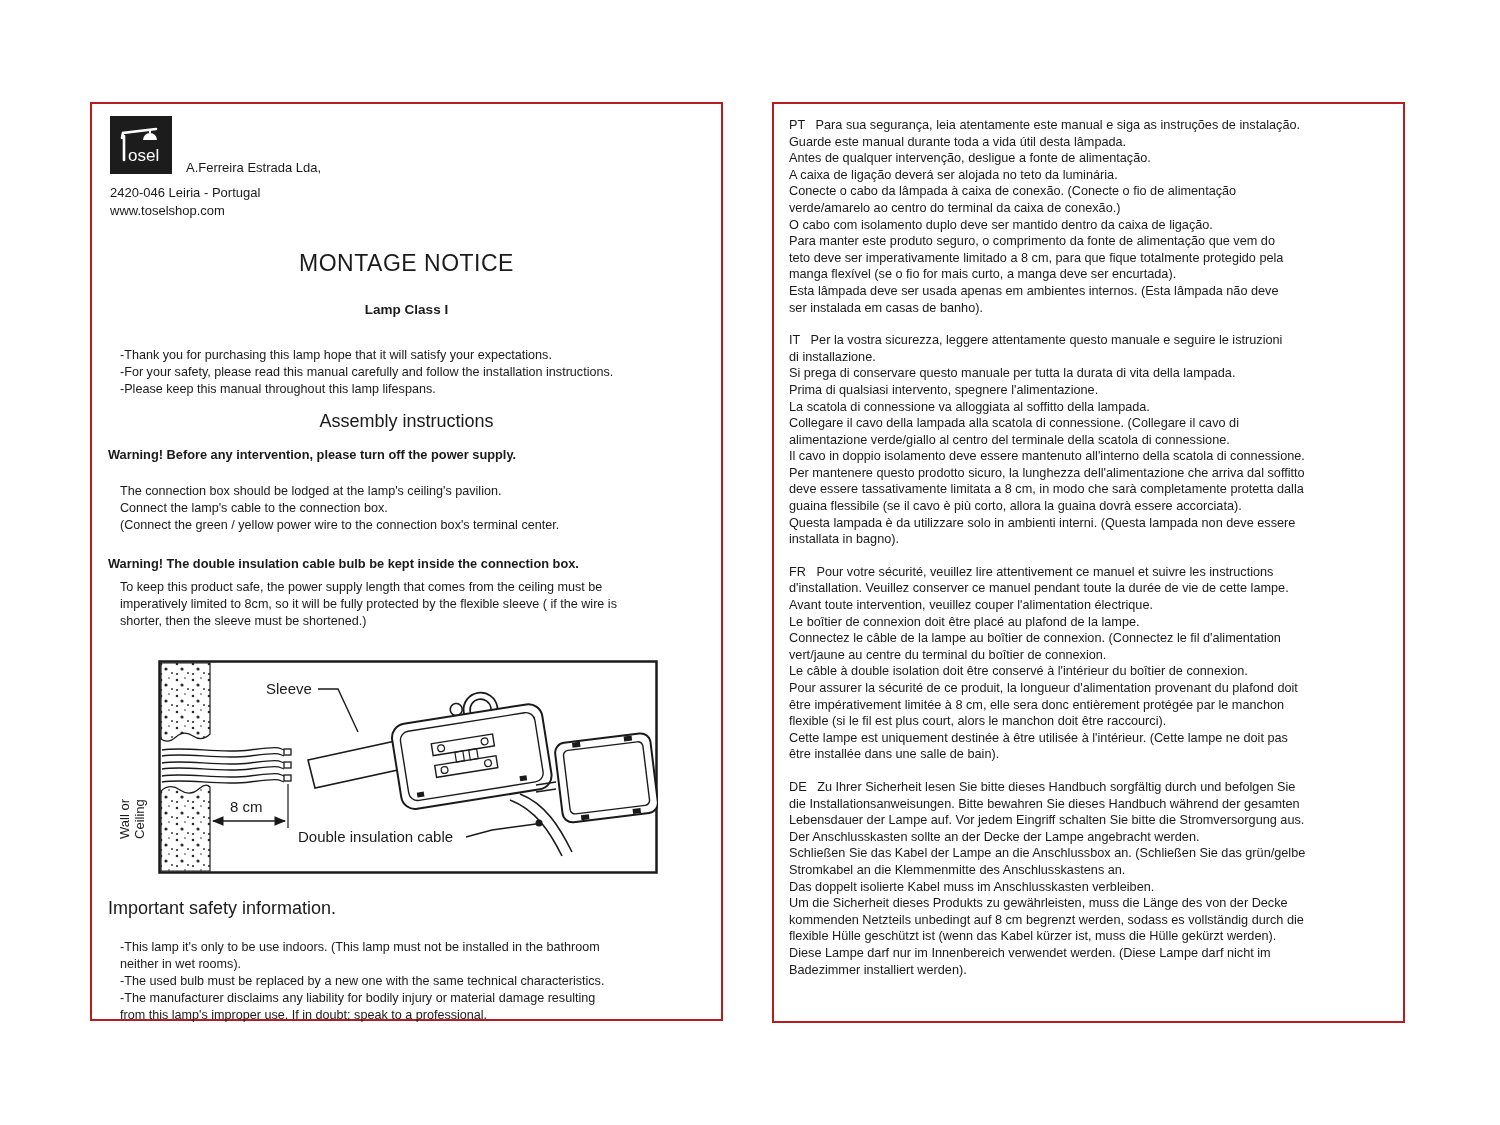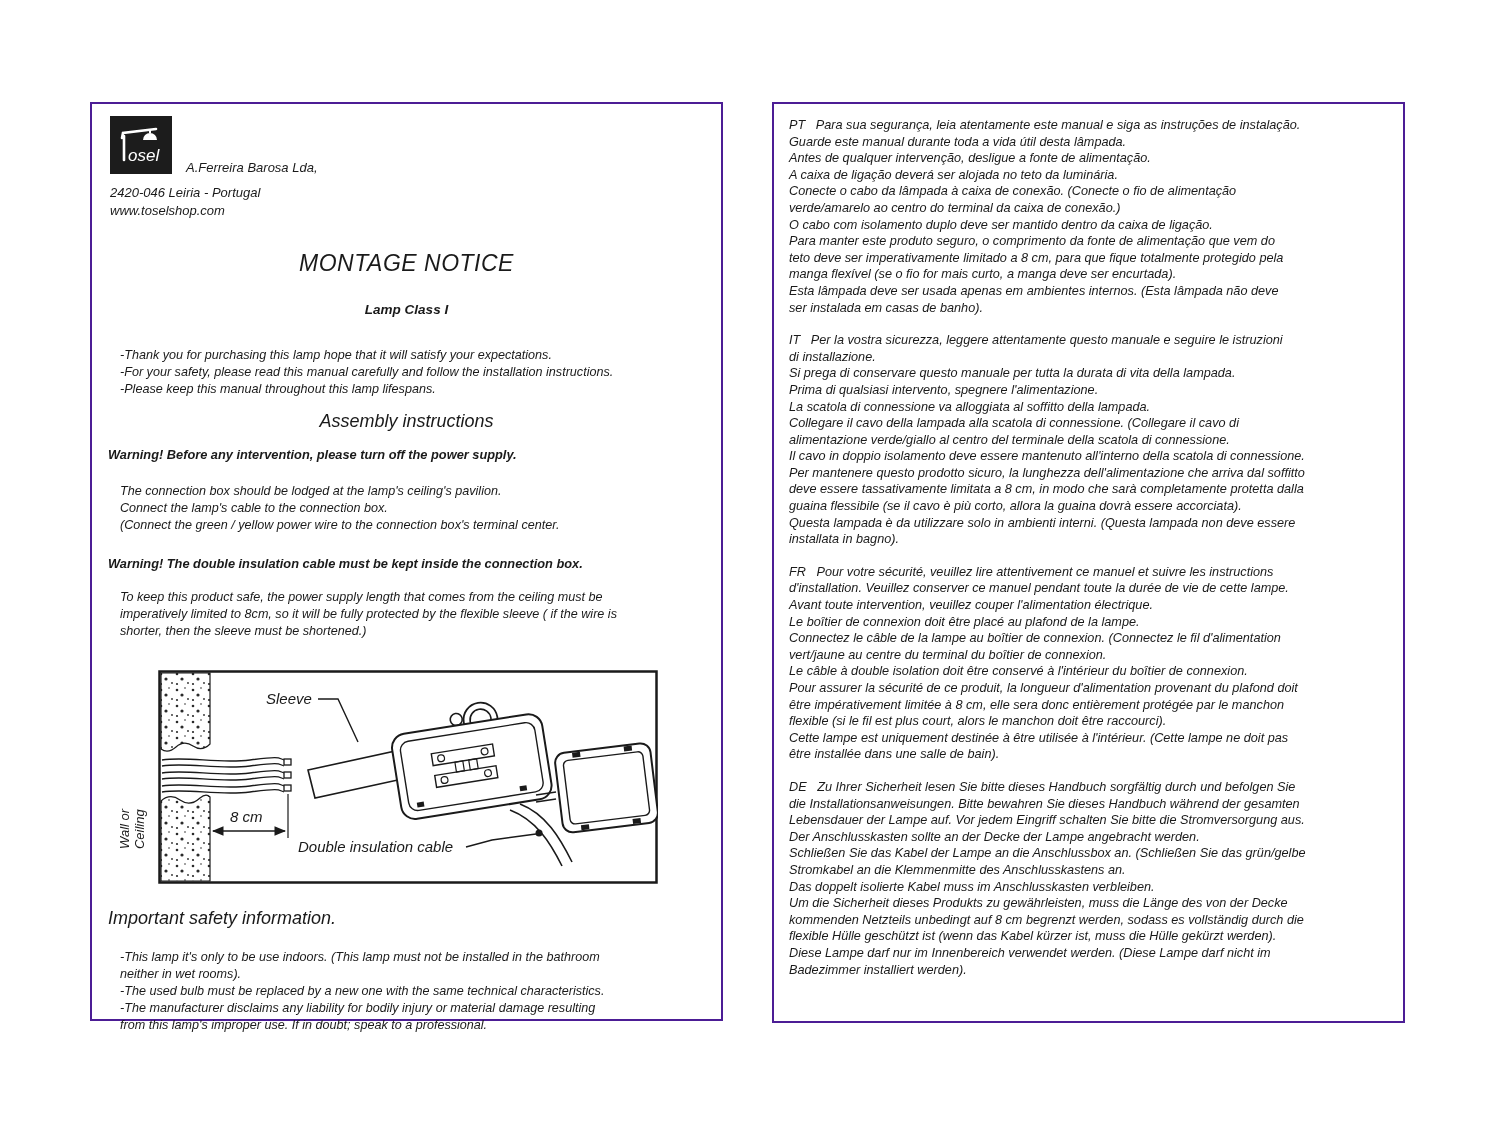--- a/index.html
+++ b/index.html
@@ -1,41 +1,41 @@
 <!DOCTYPE html>
 <html><head>
 <meta charset="utf-8">
 <style>
   html,body{margin:0;padding:0;}
   body{
     width:1500px;height:1125px;position:relative;background:#ffffff;
     font-family:"Liberation Sans", sans-serif;color:#1a1a1a;
     -webkit-font-smoothing:antialiased;
   }
-  .page{position:absolute;background:#fff;border:2px solid #4c1d95;box-sizing:border-box;font-style:italic;}
+  .page{position:absolute;background:#fff;border:2px solid #b91c1c;box-sizing:border-box;}
   #page-left{left:90px;top:102px;width:633px;height:919px;padding:10px 16px;}
   #page-right{left:772px;top:102px;width:633px;height:921px;padding:13px 15px;}
 
   .pre{white-space:pre-wrap;}
 
   
   .brand-row{position:relative;height:64px;margin:2px 0 0 2px;}
   .logo{position:absolute;left:0;top:0;width:62px;height:44px;background:#1c1c1c;}
   .company-first{position:absolute;left:76px;top:44px;font-size:13px;}
   .company-rest{margin:4px 0 0 2px;font-size:13px;line-height:18px;}
   .doc-title{text-align:center;font-size:23px;letter-spacing:.5px;margin-top:30px;}
   .doc-subtitle{text-align:center;font-size:13.5px;font-weight:bold;margin-top:25px;}
   .body-text{font-size:12.6px;line-height:17px;margin-left:12px;}
   .intro{margin-top:30px;}
   .section-head{text-align:center;font-size:18px;margin-top:13px;}
   .warning{font-weight:bold;font-size:12.8px;}
   .w1{margin-top:15px;}
   .p1{margin-top:21px;}
   .w2{margin-top:22px;}
-  .p2{margin-top:18px;}
+  .p2{margin-top:8px;}
   .diagram-wrap{position:relative;width:500px;height:214px;margin:30px 0 0 50px;}
   .diagram-wrap svg{display:block;}
   .wall-label{
     position:absolute;left:-46px;bottom:40px;font-size:13px;line-height:15px;
     transform:rotate(-90deg);transform-origin:center;white-space:pre-line;text-align:left;
   }
   .safety-head{text-align:left;font-size:18px;margin-top:24px;}
   .safety{margin-top:20px;}
 
   
@@ -54,21 +54,21 @@
         <path d="M12 22 L13 17 L46 13" fill="none" stroke="#fff" stroke-width="2.6" stroke-linecap="round"></path>
 
         <path d="M14 20 L14 44" fill="none" stroke="#fff" stroke-width="2.6" stroke-linecap="round"></path>
 
         <path d="M33 24 a7 7 0 0 1 14 0 Z" fill="#fff"></path>
         <path d="M40 17 L40 14" stroke="#fff" stroke-width="2"></path>
 
         <text x="18" y="45" fill="#fff" font-family="Liberation Sans, sans-serif" font-size="17">osel</text>
       </svg>
     </div>
-    <div class="company-first">A.Ferreira Barosa Lda,</div>
+    <div class="company-first">A.Ferreira Estrada Lda,</div>
   </div>
   <div class="company-rest">
     <div>2420-046 Leiria - Portugal</div>
     <div>www.toselshop.com</div>
   </div>
 
   <div class="doc-title">MONTAGE NOTICE</div>
   <div class="doc-subtitle">Lamp Class I</div>
 
   <div class="body-text pre intro">-Thank you for purchasing this lamp hope that it will satisfy your expectations.
@@ -76,21 +76,21 @@
 -Please keep this manual throughout this lamp lifespans.</div>
 
   <div class="section-head">Assembly instructions</div>
 
   <div class="warning w1">Warning! Before any intervention, please turn off the power supply.</div>
 
   <div class="body-text pre p1">The connection box should be lodged at the lamp's ceiling's pavilion.
 Connect the lamp's cable to the connection box.
 (Connect the green / yellow power wire to the connection box's terminal center.</div>
 
-  <div class="warning w2">Warning! The double insulation cable must be kept inside the connection box.</div>
+  <div class="warning w2">Warning! The double insulation cable bulb be kept inside the connection box.</div>
 
   <div class="body-text pre p2">To keep this product safe, the power supply length that comes from the ceiling must be
 imperatively limited to 8cm, so it will be fully protected by the flexible sleeve ( if the wire is
 shorter, then the sleeve must be shortened.)</div>
 
   <div class="diagram-wrap">
     <div class="wall-label pre">Wall or
 Ceiling</div>
     <svg width="500" height="214" viewBox="0 0 500 214">
       <defs>

